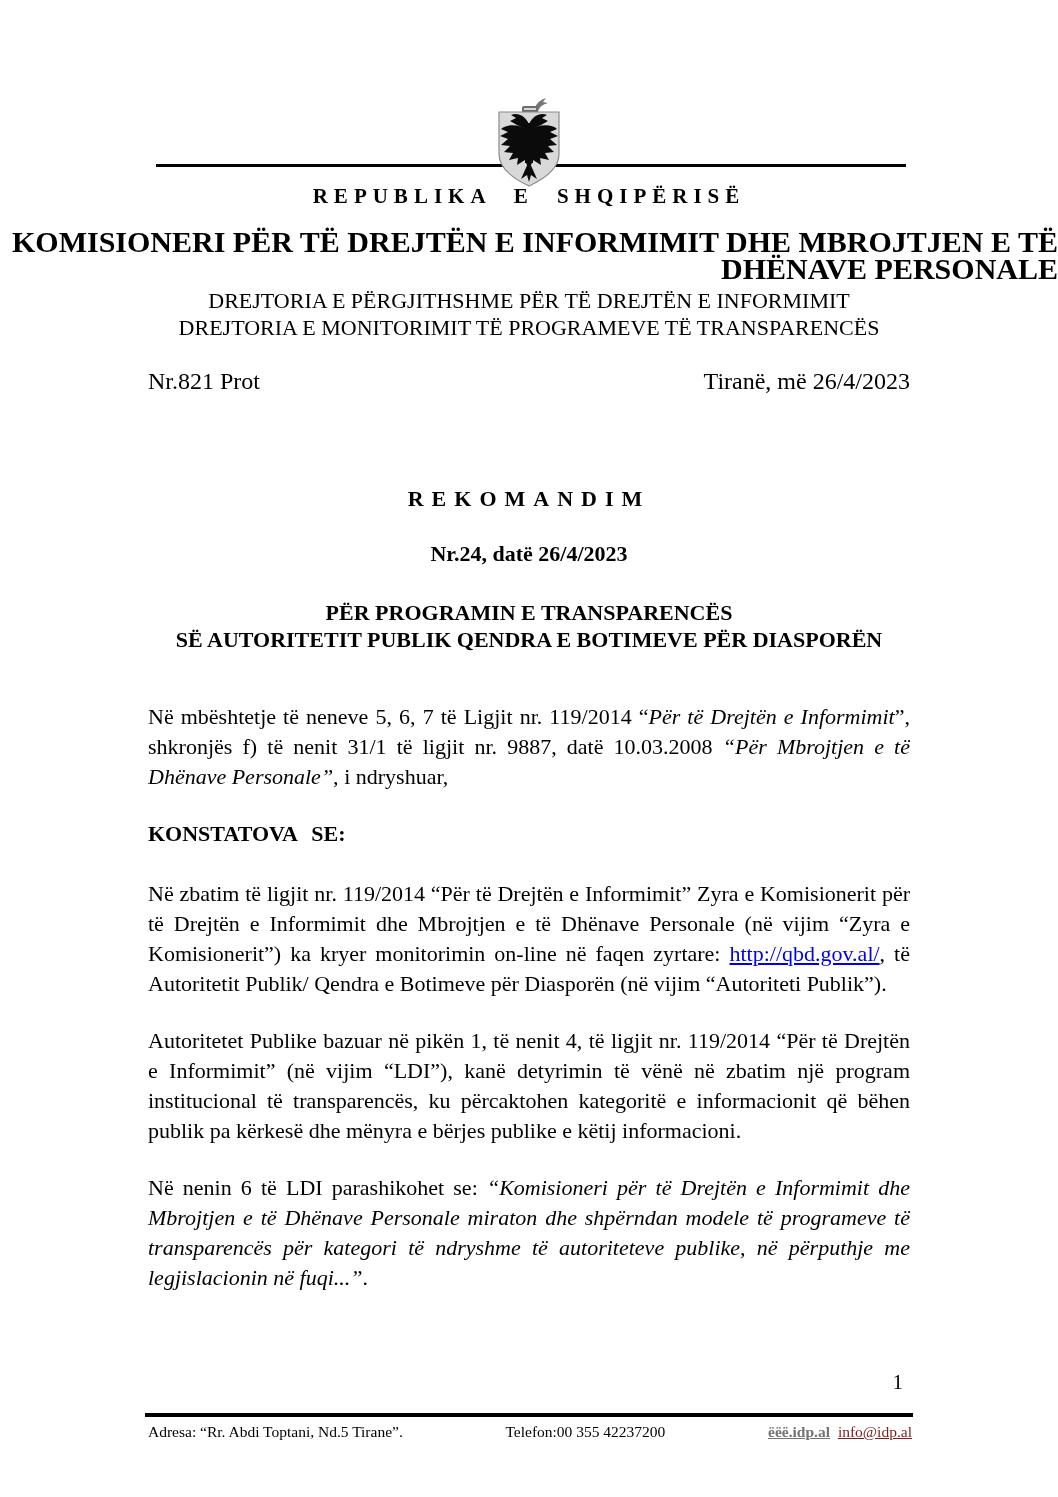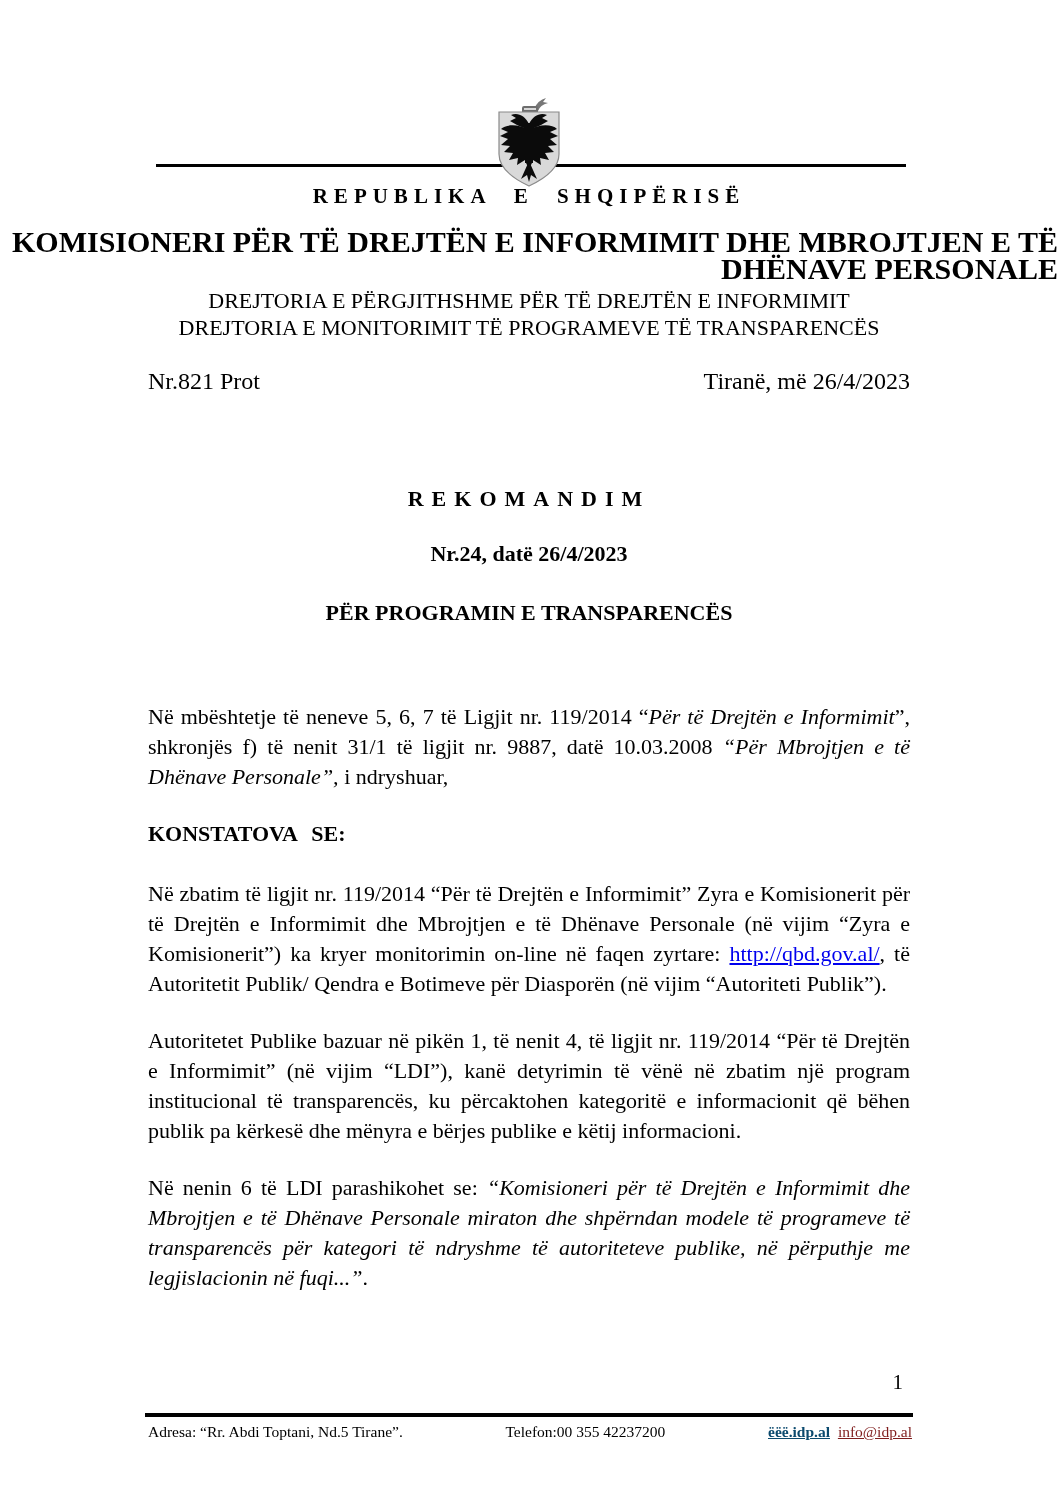--- a/index.html
+++ b/index.html
@@ -80,21 +80,21 @@
   .footer-rule {
     position:absolute; top:1413px; left:145px;
     width:768px; height:4px; background:#000;
   }
   .footer-row {
     position:absolute; top:1423px; left:148px; right:146px;
     display:flex; justify-content:space-between; align-items:flex-start;
     font-size:15.5px;
   }
   .footer-links a { text-decoration:underline; cursor:pointer; }
-  a.web-link { color:#0c4a6e; font-weight:bold; margin-right:4px; }
+  a.web-link { color:#737373; font-weight:bold; margin-right:4px; }
   a.email-link { color:#7f1d1d; }
 </style>
 </head>
 <body>
 
 <div class="page">
 
   <div class="top-rule"></div>
 
   <div class="emblem">
@@ -132,20 +132,21 @@
 
   <div class="meta-row">
     <span>Nr.821 Prot</span>
     <span>Tiranë, më 26/4/2023</span>
   </div>
 
   <div class="title-kind">REKOMANDIM</div>
   <div class="title-number">Nr.24, datë 26/4/2023</div>
   <div class="title-subject">
     <div>PËR PROGRAMIN E TRANSPARENCËS</div>
+    <div>SË AUTORITETIT PUBLIK QENDRA E BOTIMEVE PËR DIASPORËN</div>
   </div>
 
   <div class="body-text">
     <p><span>Në mbështetje të neneve 5, 6, 7 të Ligjit nr. 119/2014 “</span><span class="seg-i">Për të Drejtën e Informimit</span><span>”, shkronjës f) të nenit 31/1 të ligjit nr. 9887, datë 10.03.2008 </span><span class="seg-i">“Për Mbrojtjen e të Dhënave Personale”,</span><span> i ndryshuar,</span></p>
     <h3>KONSTATOVA SE:</h3>
     <p><span>Në zbatim të ligjit nr. 119/2014 “Për të Drejtën e Informimit” Zyra e Komisionerit për të Drejtën e Informimit dhe Mbrojtjen e të Dhënave Personale (në vijim “Zyra e Komisionerit”) ka kryer monitorimin on-line në faqen zyrtare: </span><a class="doc-link">http://qbd.gov.al/</a><span>,  të Autoritetit Publik/ Qendra e Botimeve për Diasporën (në vijim “Autoriteti Publik”).</span></p>
     <p><span>Autoritetet Publike bazuar në pikën 1, të nenit 4, të ligjit nr. 119/2014 “Për të Drejtën e Informimit” (në vijim “LDI”), kanë detyrimin të vënë në zbatim një program institucional të transparencës, ku përcaktohen kategoritë e informacionit që bëhen publik pa kërkesë dhe mënyra e bërjes publike e këtij informacioni.</span></p>
     <p><span>Në nenin 6 të LDI parashikohet se: </span><span class="seg-i">“Komisioneri për të Drejtën e Informimit dhe Mbrojtjen e të Dhënave Personale miraton dhe shpërndan modele të programeve të transparencës për kategori të ndryshme të autoriteteve publike, në përputhje me legjislacionin në fuqi...”</span><span>.</span></p>
   </div>
 

